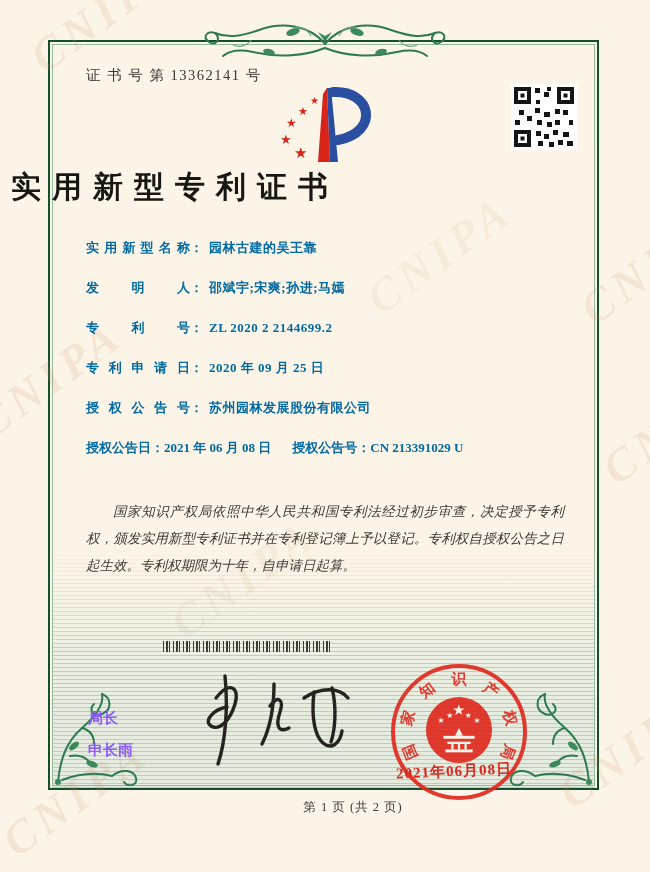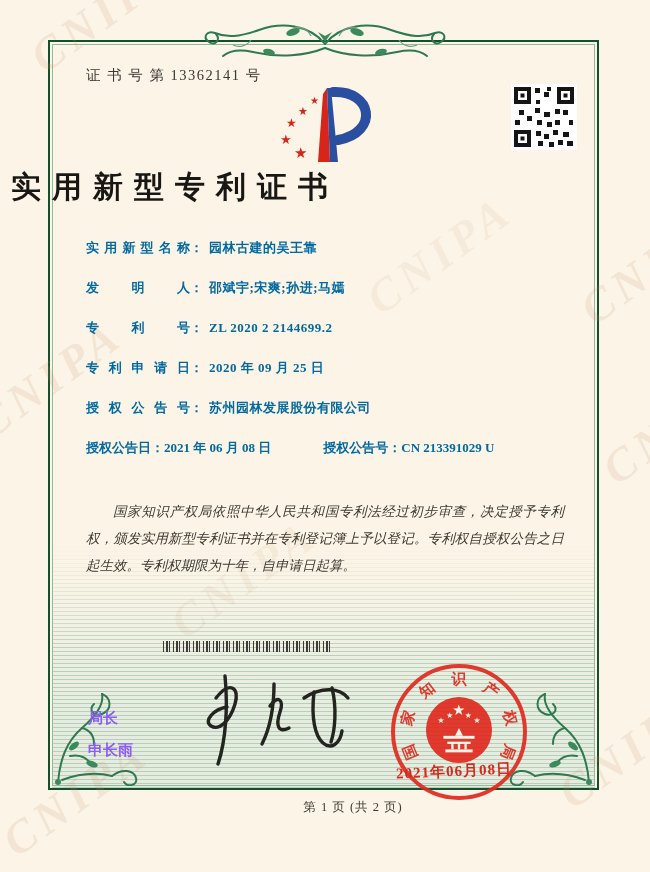--- a/index.html
+++ b/index.html
@@ -56,21 +56,21 @@
 
   
   .fields{ position:absolute; left:86px; top:228px; width:478px; z-index:3; }
   .frow{ height:40px; line-height:40px; white-space:nowrap; font-size:13px; font-weight:600; color:#0369a1;}
   .flabel{
     display:inline-block; width:104px; vertical-align:top;
     text-align:justify; text-align-last:justify;
   }
   .fcolon{ display:inline-block; margin-right:6px; }
   .fvalue{ letter-spacing:0.5px; }
-  .grant-row{ display:flex; gap:52px; }
+  .grant-row{ display:flex; gap:21px; }
 
   
   .paras{
     position:absolute; left:86px; top:498px; width:478px; z-index:3;
     font-size:13.5px; line-height:27px; color:#3b3831;
     font-style:italic; font-weight:500; text-align:justify;
   }
   .paras p{ text-indent:2em; }
 
   

